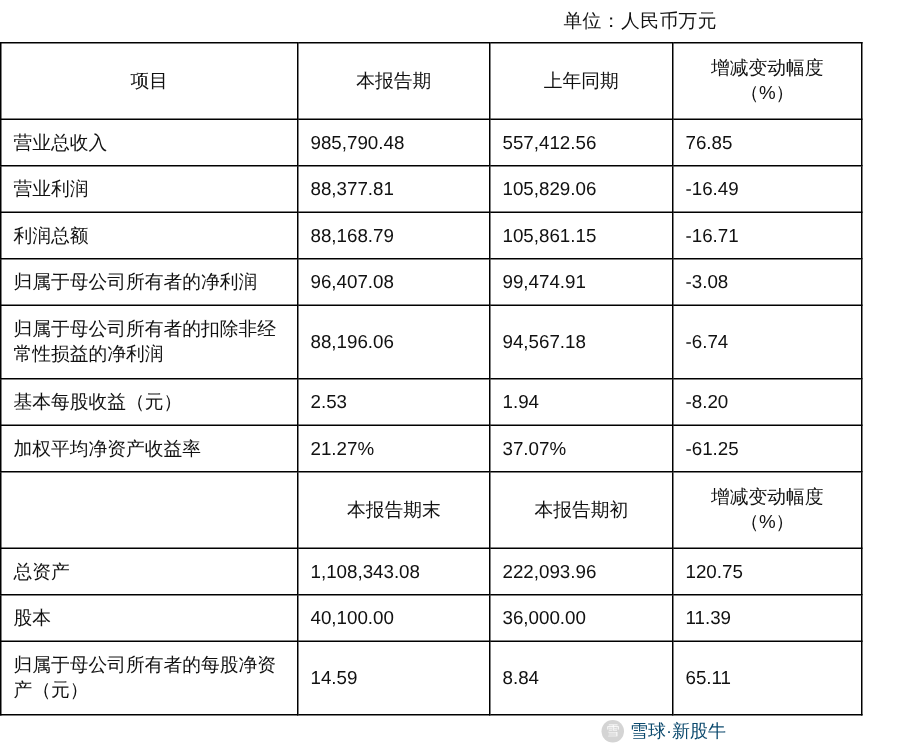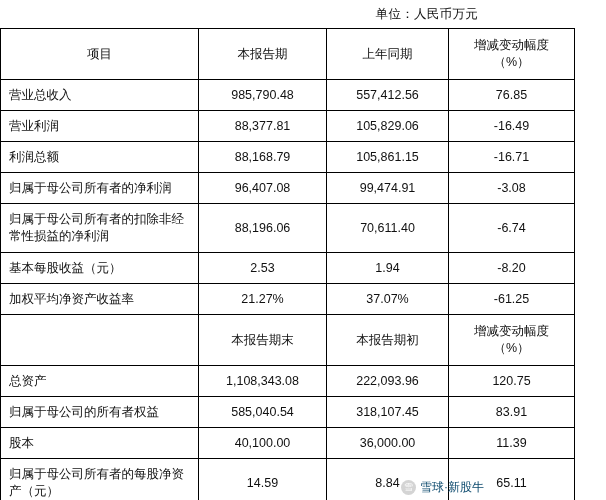--- a/index.html
+++ b/index.html
@@ -50,21 +50,21 @@
   td.head {
     text-align: center;
     font-weight: normal;
     font-size: 12.5px;
   }
   td.label {
     text-align: left;
     margin-top: 44px;
   }
   td.num {
-    text-align: center;
+    text-align: left;
     padding-right: 12px;
   }
   tr.header-row td {
     height: 22px;
     padding-top: 8px;
     padding-bottom: 8px;
   }
   tr.tall td {
     height: 36px;
   }
@@ -139,21 +139,21 @@
       <tr>
         <td class="label">归属于母公司所有者的净利润</td>
         <td class="num">96,407.08</td>
         <td class="num">99,474.91</td>
         <td class="num">-3.08</td>
       </tr>
 
       <tr class="tall">
         <td class="label">归属于母公司所有者的扣除非经常性损益的净利润</td>
         <td class="num">88,196.06</td>
-        <td class="num">70,611.40</td>
+        <td class="num">94,567.18</td>
         <td class="num">-6.74</td>
       </tr>
 
       <tr>
         <td class="label">基本每股收益（元）</td>
         <td class="num">2.53</td>
         <td class="num">1.94</td>
         <td class="num">-8.20</td>
       </tr>
 
@@ -171,26 +171,20 @@
         <td class="head">增减变动幅度（%）</td>
       </tr>
 
       <tr>
         <td class="label">总资产</td>
         <td class="num">1,108,343.08</td>
         <td class="num">222,093.96</td>
         <td class="num">120.75</td>
       </tr>
 
-      <tr>
-        <td class="label">归属于母公司的所有者权益</td>
-        <td class="num">585,040.54</td>
-        <td class="num">318,107.45</td>
-        <td class="num">83.91</td>
-      </tr>
 
       <tr>
         <td class="label">股本</td>
         <td class="num">40,100.00</td>
         <td class="num">36,000.00</td>
         <td class="num">11.39</td>
       </tr>
 
       <tr class="tall">
         <td class="label">归属于母公司所有者的每股净资产（元）</td>

